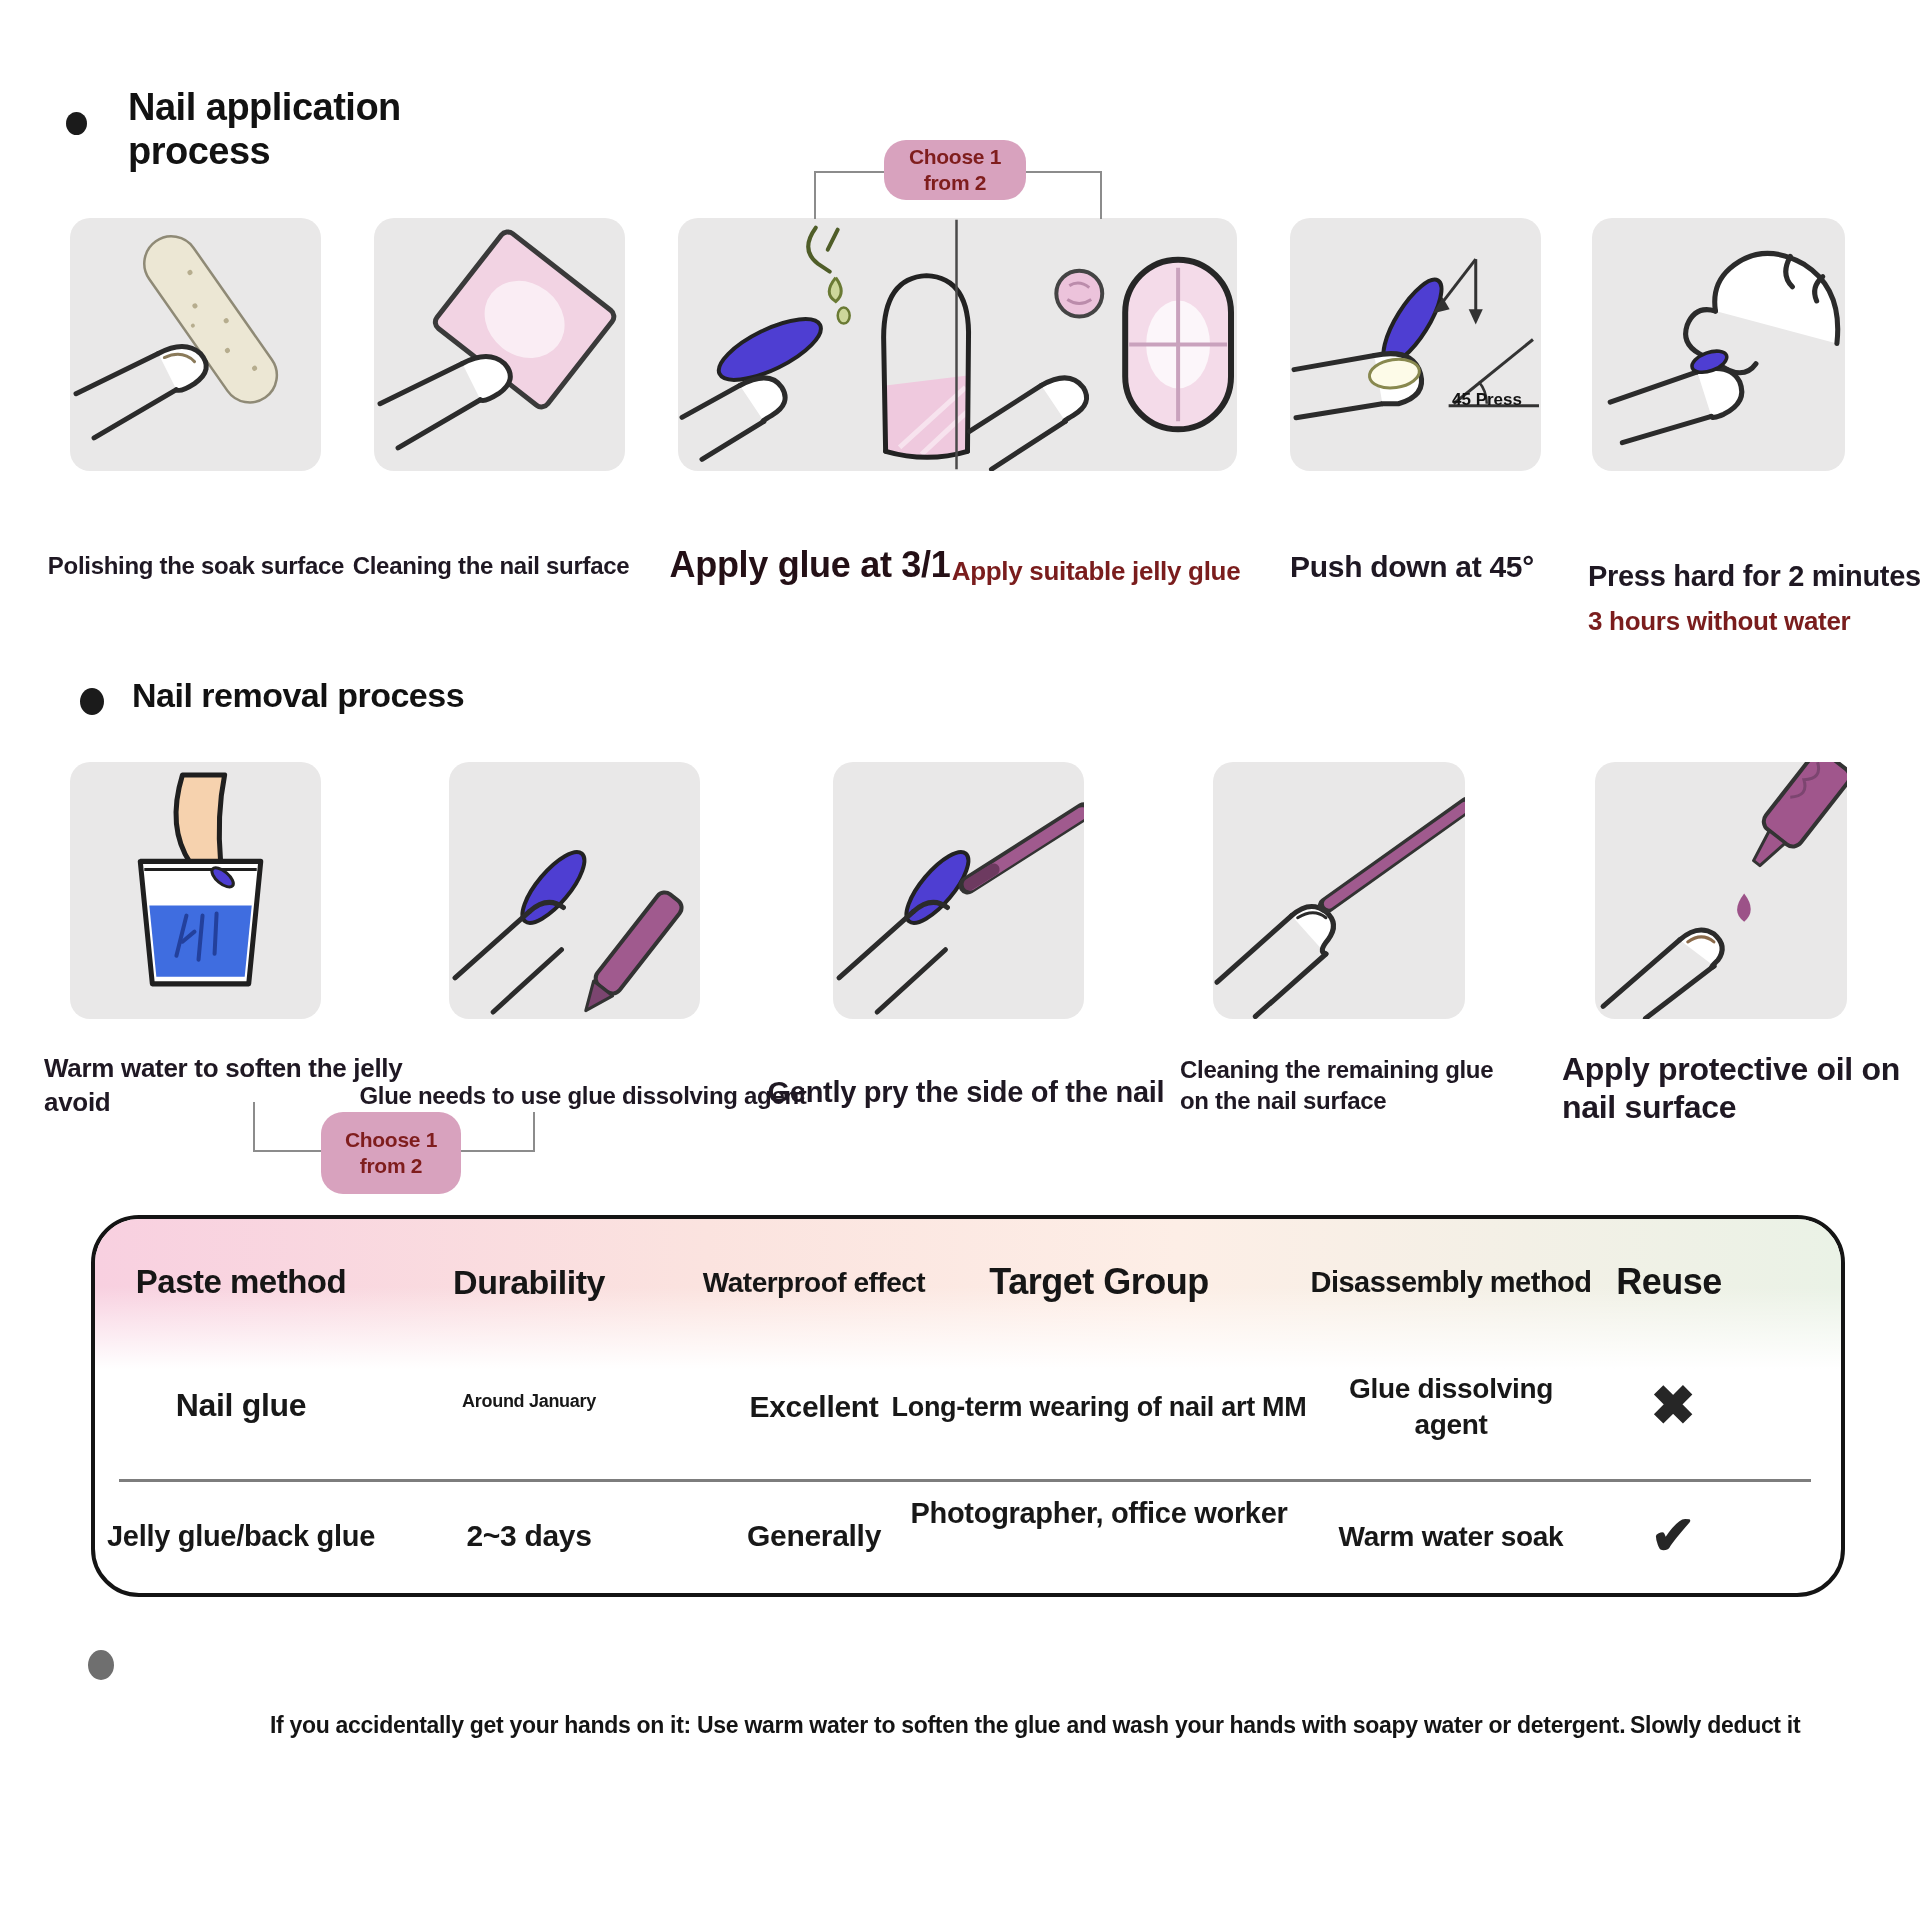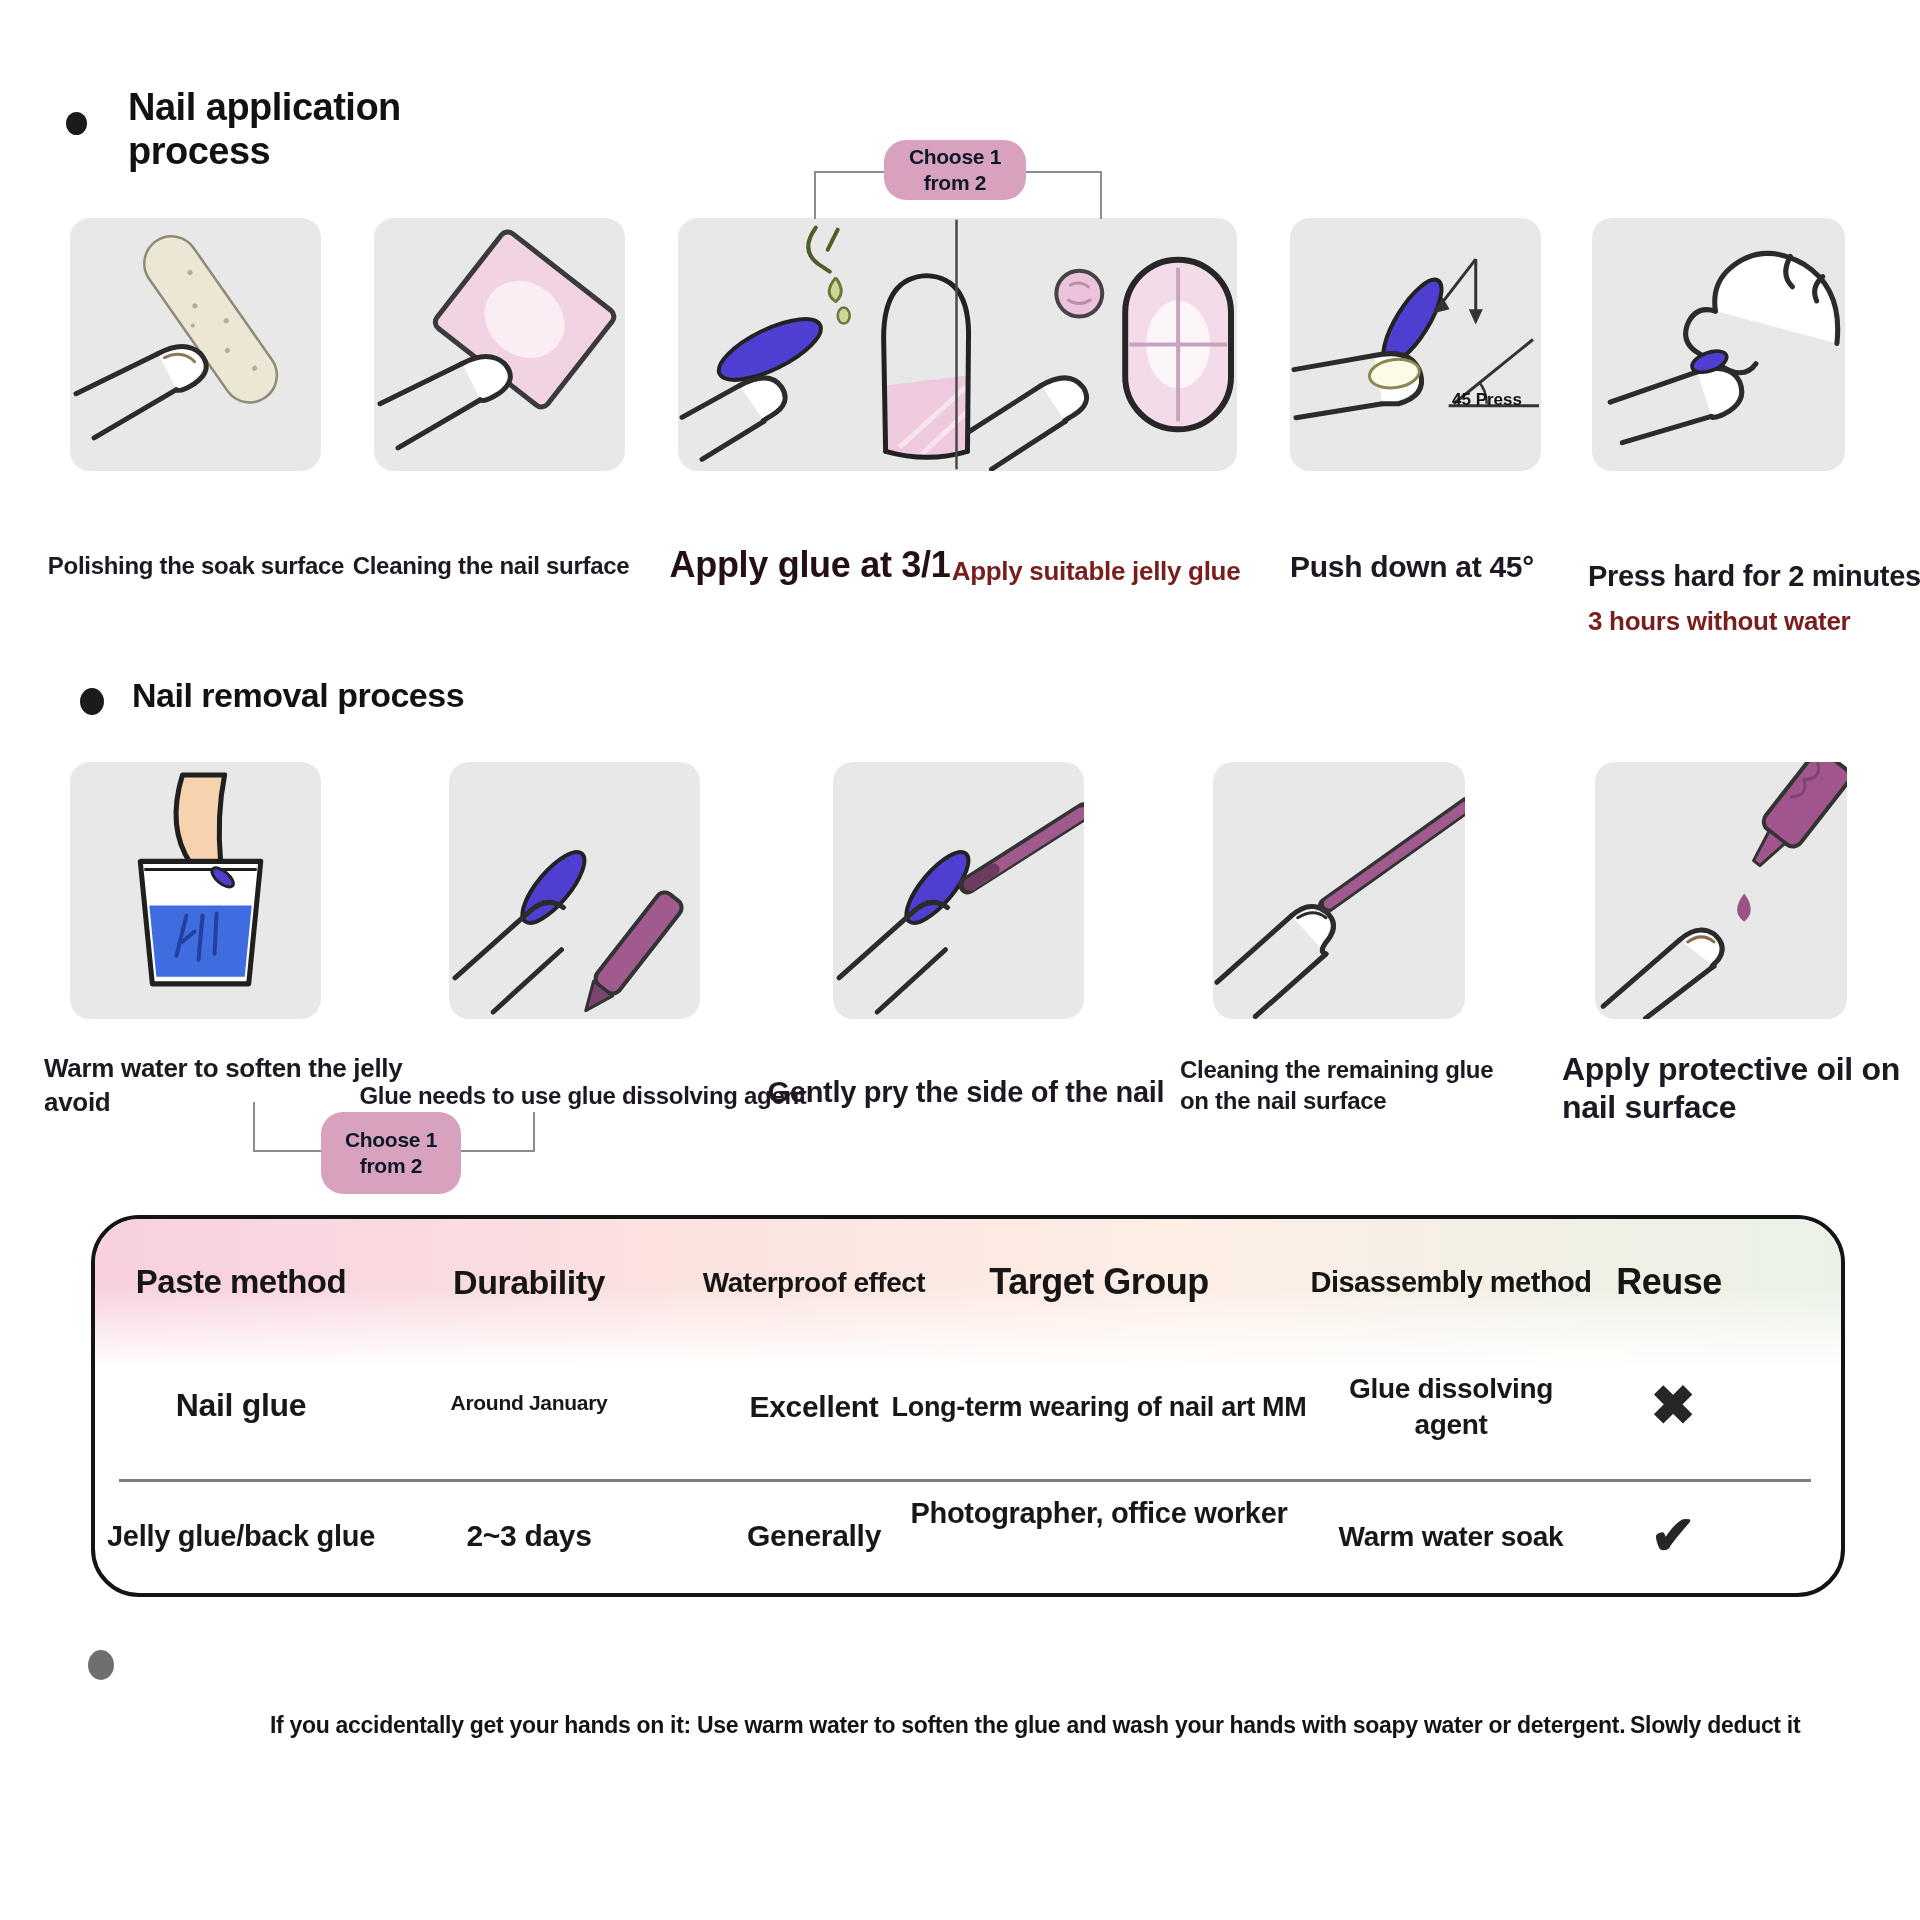--- a/index.html
+++ b/index.html
@@ -12,21 +12,21 @@
   .sec-title span{display:block;white-space:nowrap;}
   .step-box{position:absolute;background:#e9e8e8;border-radius:20px;}
   .step-box svg{display:block;width:100%;height:100%;}
   .caption{position:absolute;font-weight:bold;color:#1f1823;letter-spacing:-0.3px;white-space:nowrap;}
   .caption.centered{transform:translateX(-50%);text-align:center;}
   .caption .cap-line{display:block;white-space:nowrap;}
   .darkred{color:#7a1d1d;}
   .badge{
     position:absolute;background:#d8a2be;border-radius:22px;
     display:flex;align-items:center;justify-content:center;
-    font-weight:bold;color:#0f172a;text-align:center;line-height:1.25;z-index:5;
+    font-weight:bold;color:#7f1d1d;text-align:center;line-height:1.25;z-index:5;
     letter-spacing:-0.3px;
   }
   .bracket{position:absolute;background:#8c8c8c;z-index:1;}
   .press-label{position:absolute;font-weight:bold;color:#141414;font-size:17px;white-space:nowrap;z-index:4;text-align:right;}
   .table-card{
     position:absolute;left:91px;top:1215px;width:1754px;height:382px;
     border:4px solid #141414;border-radius:48px;background:#ffffff;overflow:hidden;box-sizing:border-box;
   }
   .table-header-band{
     position:absolute;left:0;top:0;width:100%;height:150px;
@@ -290,21 +290,21 @@
     <div class="table-header-band"></div>
 
     <div class="th" style="left:146px;top:44px;font-size:33px;">Paste method</div>
     <div class="th" style="left:434px;top:44px;font-size:34px;">Durability</div>
     <div class="th" style="left:719px;top:48px;font-size:28px;">Waterproof effect</div>
     <div class="th" style="left:1004px;top:42px;font-size:36px;">Target Group</div>
     <div class="th" style="left:1356px;top:47px;font-size:29px;">Disassembly method</div>
     <div class="th" style="left:1574px;top:42px;font-size:36px;">Reuse</div>
 
     <div class="td" style="left:146px;top:168px;font-size:32px;">Nail glue</div>
-    <div class="td" style="left:434px;top:172px;font-size:21px;">Around January</div>
+    <div class="td" style="left:434px;top:172px;font-size:18px;">Around January</div>
     <div class="td" style="left:719px;top:171px;font-size:30px;">Excellent</div>
     <div class="td" style="left:1004px;top:173px;font-size:27px;">Long-term wearing of nail art MM</div>
     <div class="td" style="left:1356px;top:152px;font-size:28px;line-height:1.28;">
       <span class="cap-line">Glue dissolving</span>
       <span class="cap-line">agent</span>
     </div>
     <div class="mark" style="left:1578px;top:155px;font-size:54px;">✖</div>
 
     <div class="row-divider" style="left:24px;top:260px;width:1692px;"></div>
 

